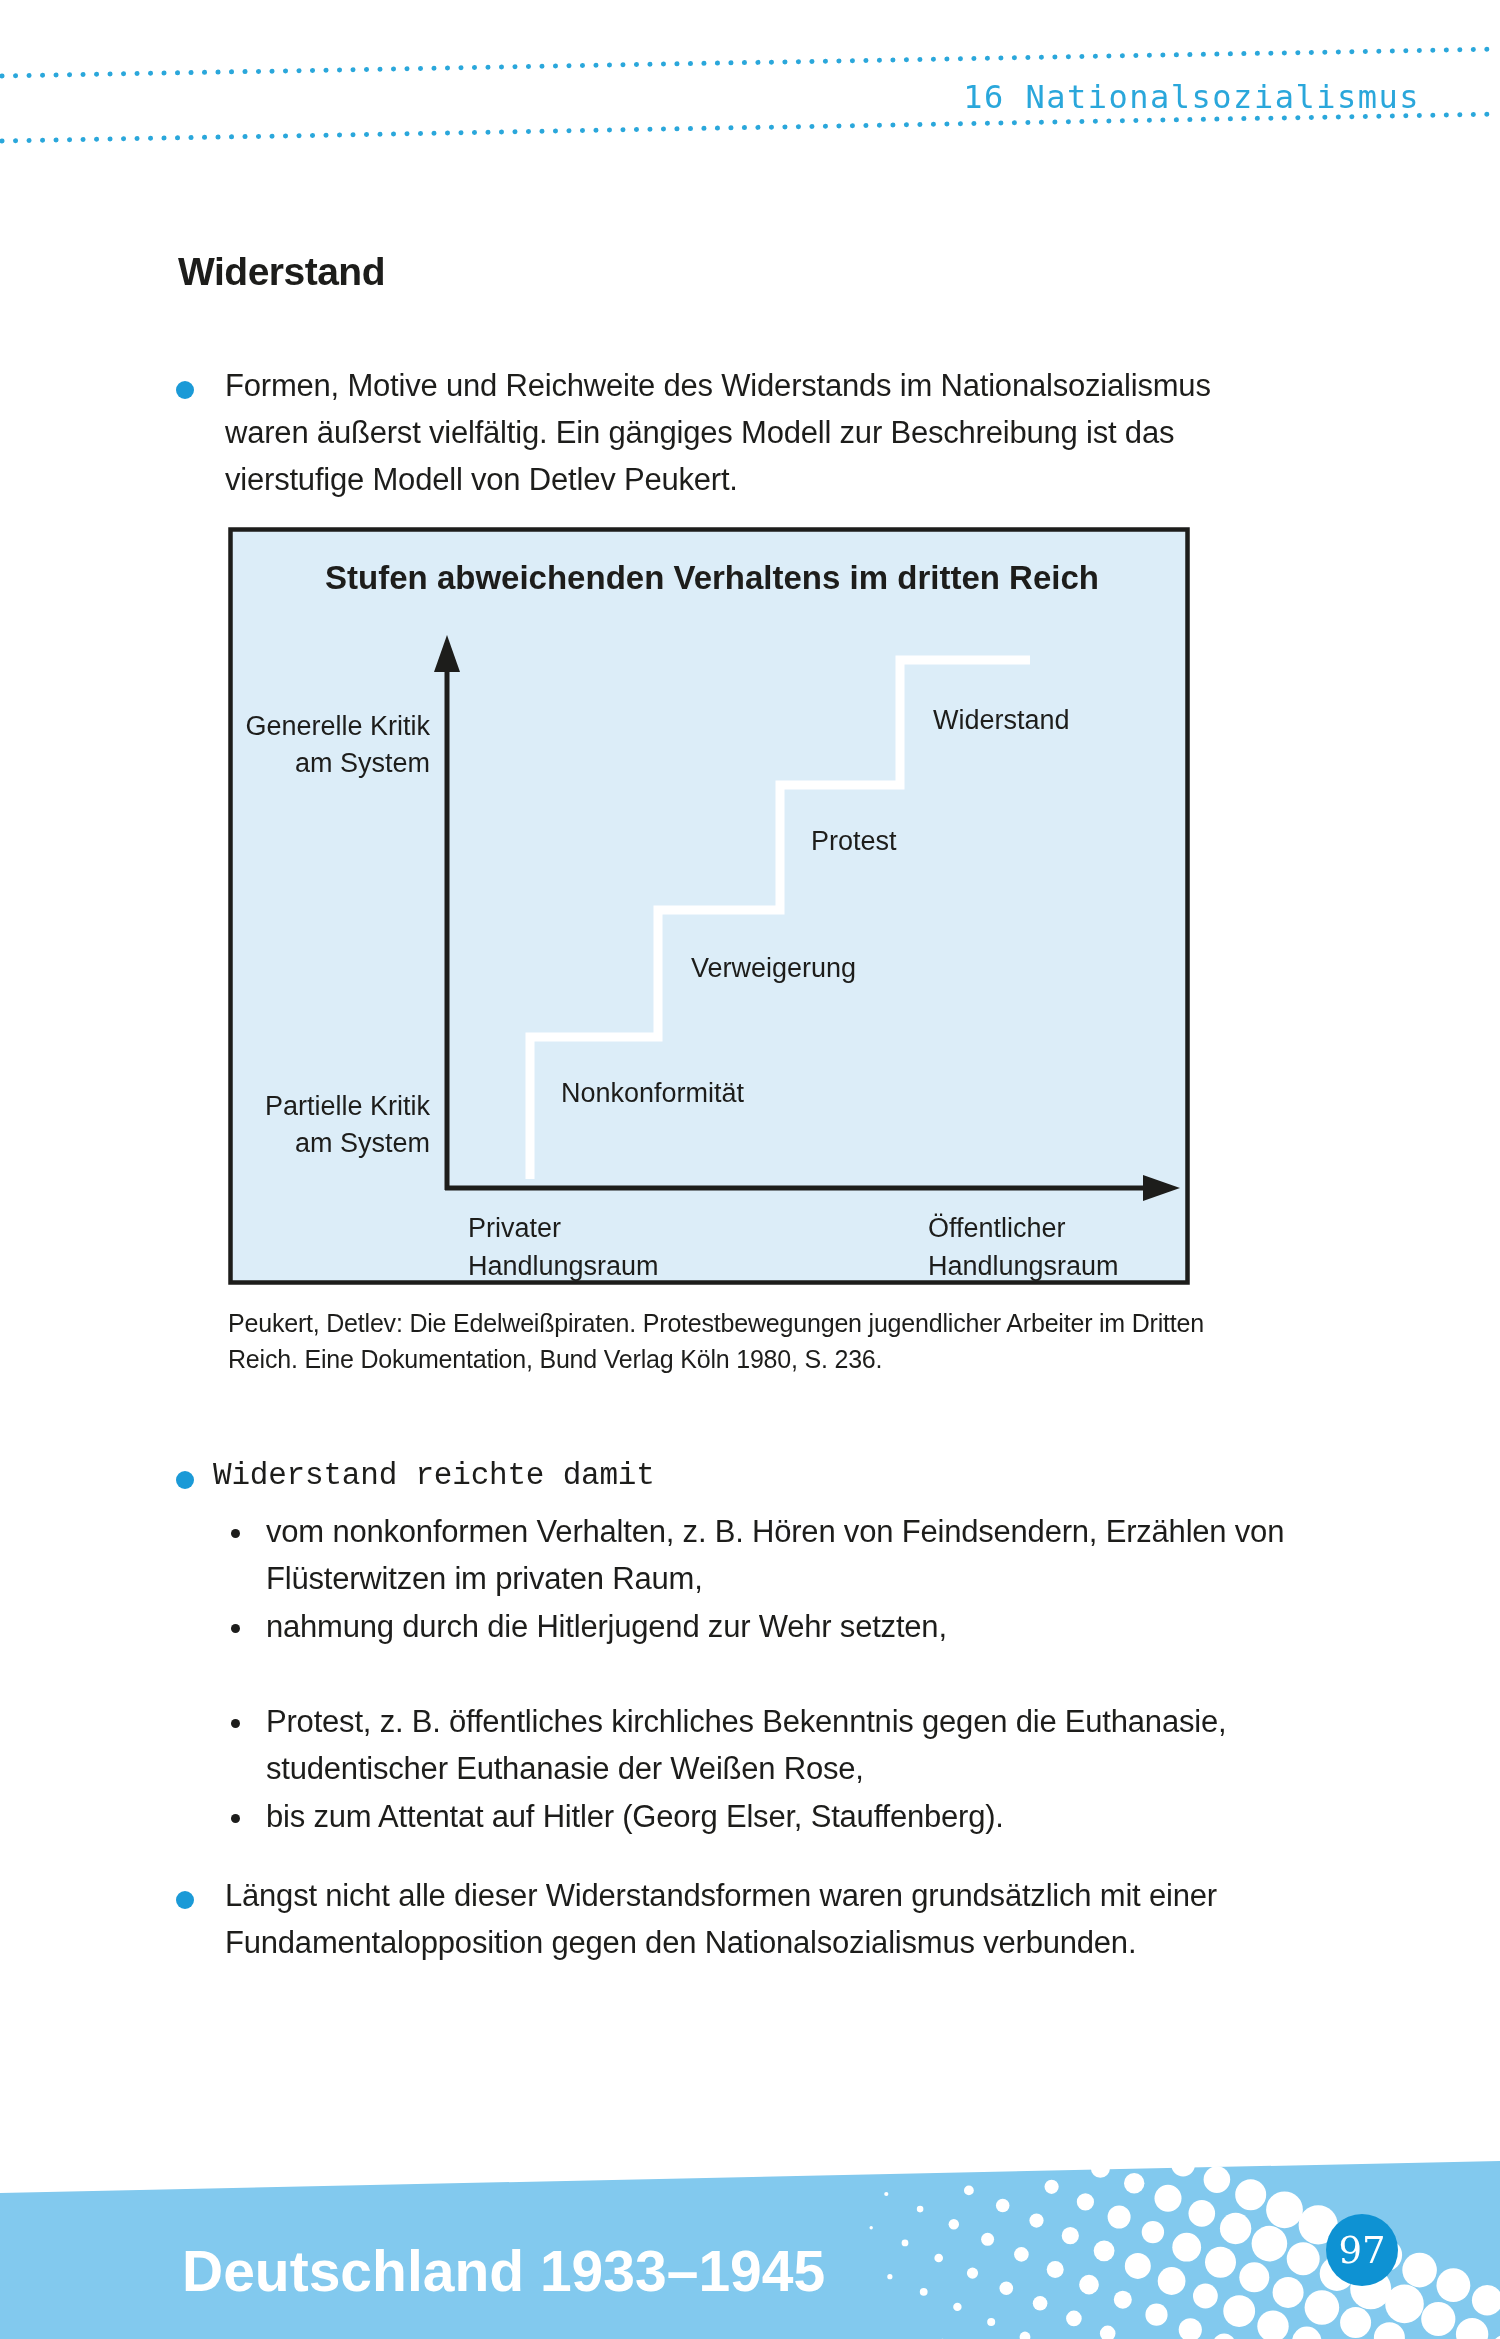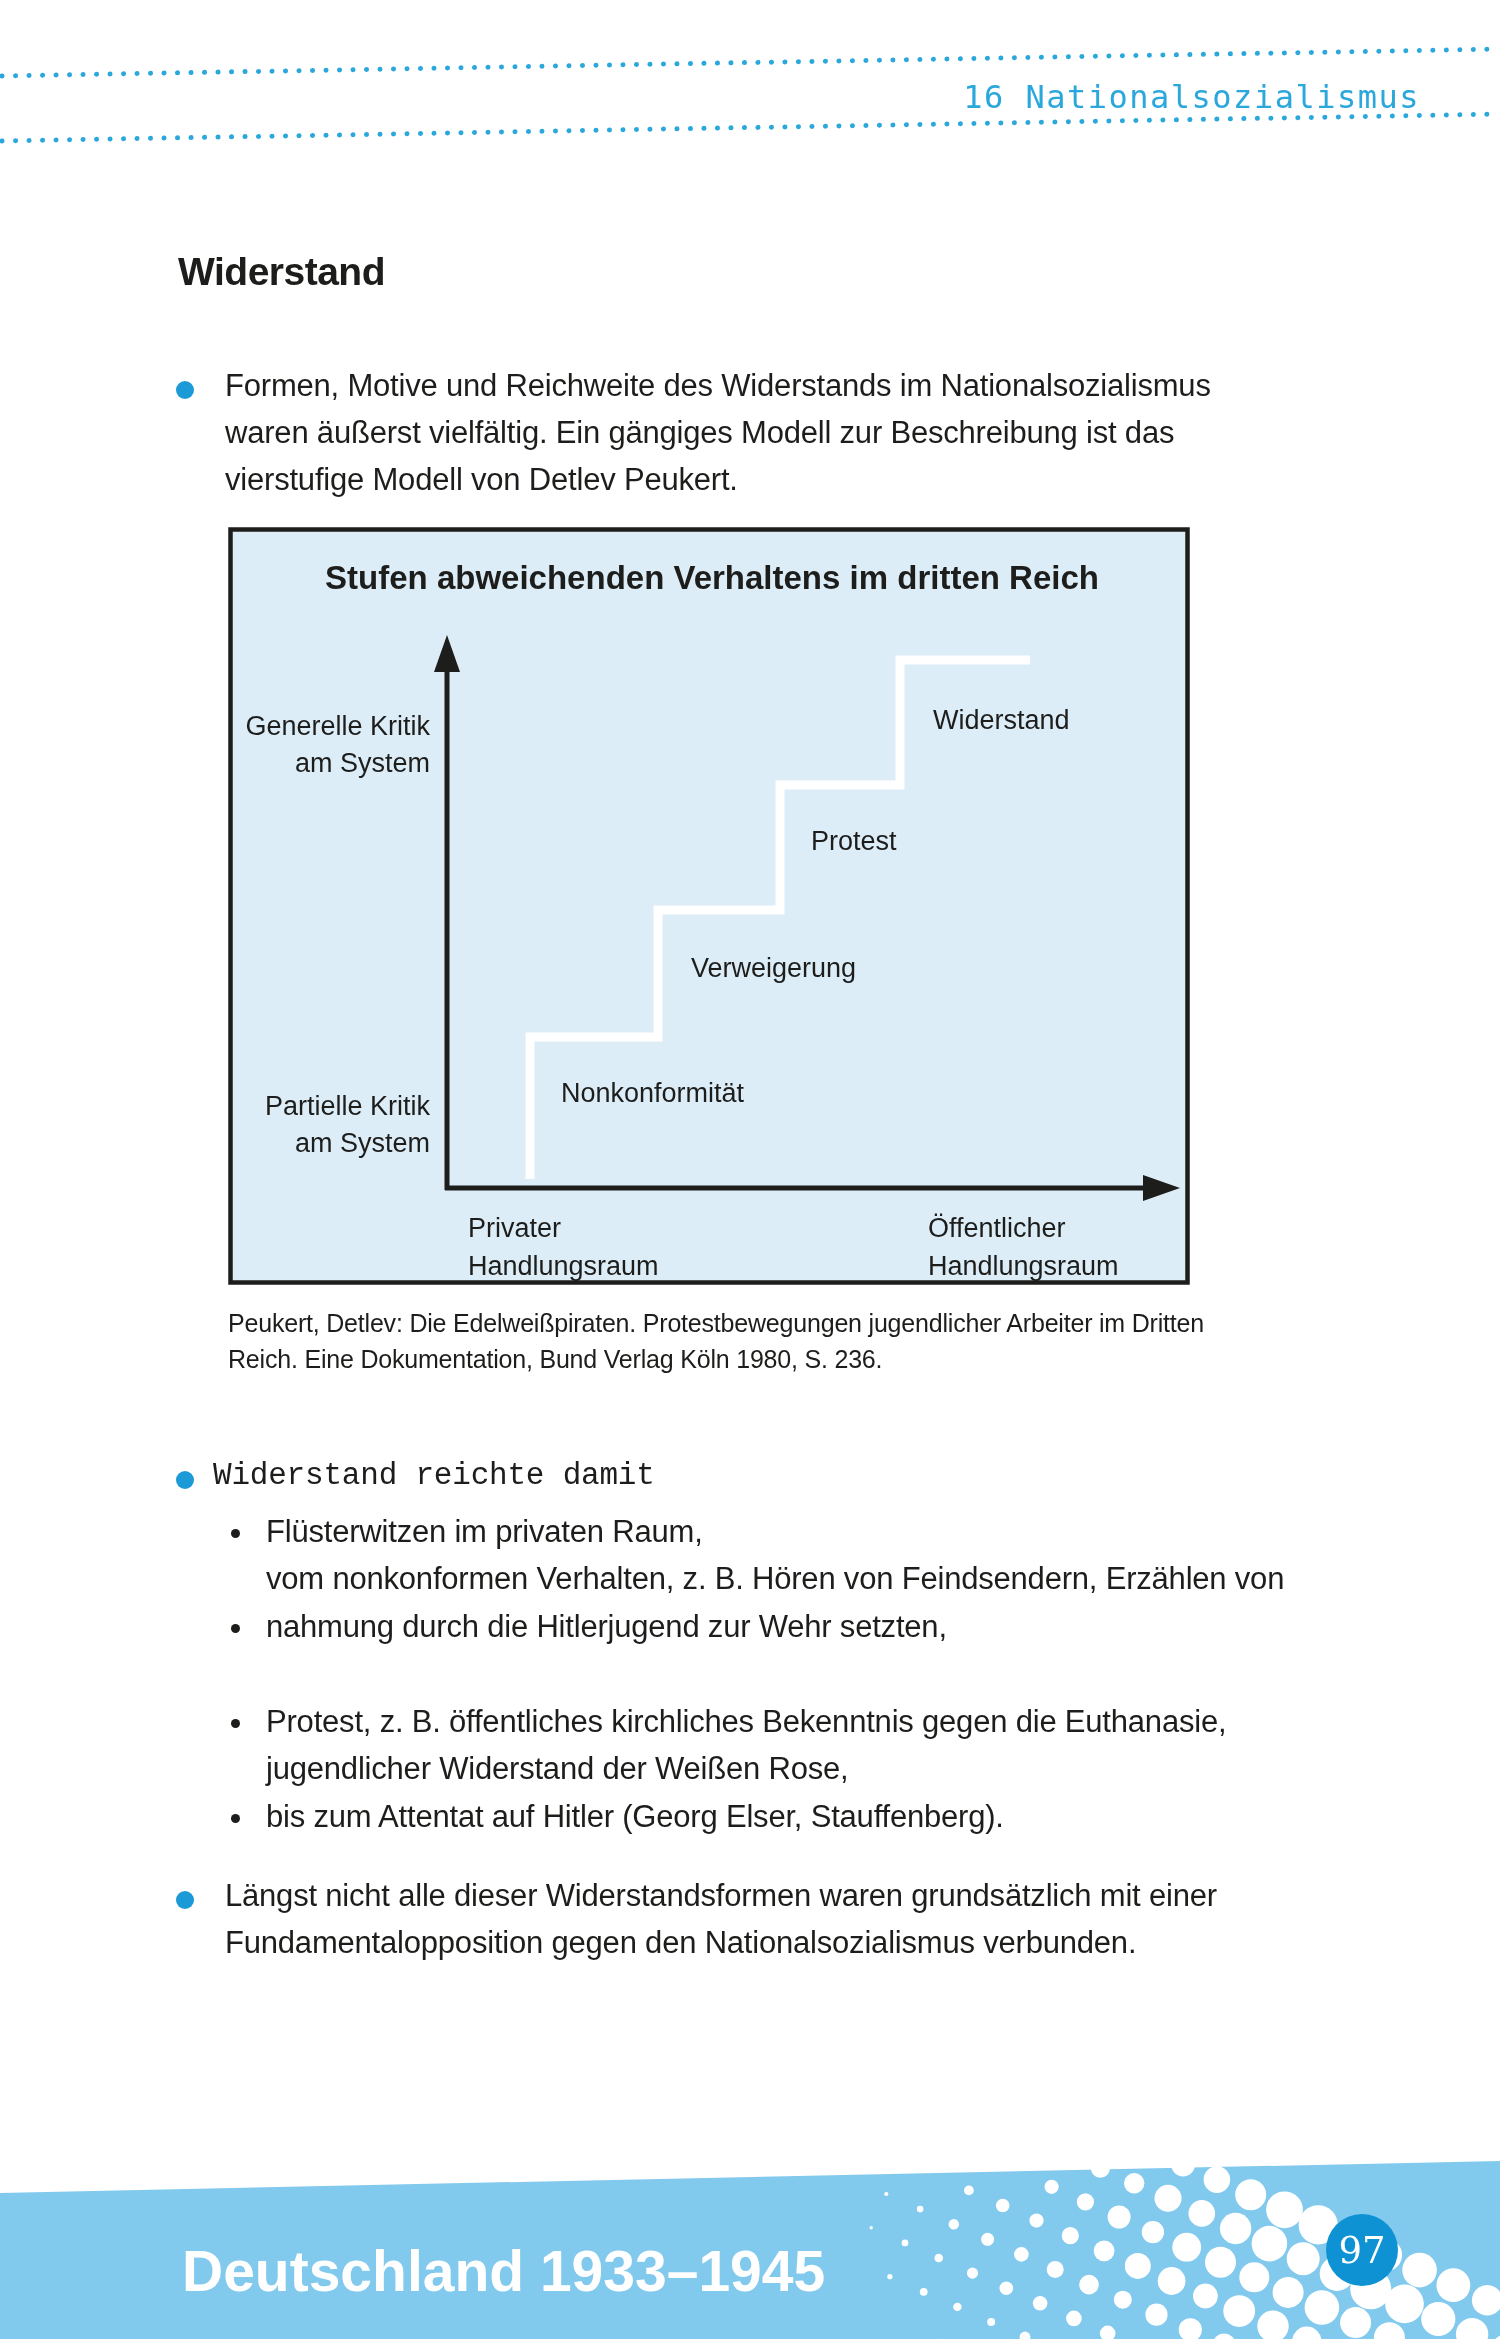--- a/index.html
+++ b/index.html
@@ -91,33 +91,33 @@
   <div class="abs caption-text" style="left:228px;top:1305px;">
     <div>Peukert, Detlev: Die Edelweißpiraten. Protestbewegungen jugendlicher Arbeiter im Dritten</div>
     <div>Reich. Eine Dokumentation, Bund Verlag Köln 1980, S. 236.</div>
   </div>
 
   <span class="bullet-dot" style="left:176px;top:1471px;"></span>
   <div class="abs body-text" style="left:213px;top:1452px;font-family:Liberation Mono, monospace;">Widerstand reichte damit</div>
 
   <span class="sub-dot" style="left:231px;top:1529px;"></span>
   <div class="abs body-text" style="left:266px;top:1508px;">
+    <div>vom nonkonformen Verhalten, z. B. Hören von Feindsendern, Erzählen von</div>
     <div>Flüsterwitzen im privaten Raum,</div>
-    <div>vom nonkonformen Verhalten, z. B. Hören von Feindsendern, Erzählen von</div>
   </div>
 
   <span class="sub-dot" style="left:231px;top:1624px;"></span>
   <div class="abs body-text" style="left:266px;top:1603px;">
     <div>nahmung durch die Hitlerjugend zur Wehr setzten,</div>
   </div>
 
   <span class="sub-dot" style="left:231px;top:1719px;"></span>
   <div class="abs body-text" style="left:266px;top:1698px;">
     <div>Protest, z. B. öffentliches kirchliches Bekenntnis gegen die Euthanasie,</div>
-    <div>jugendlicher Widerstand der Weißen Rose,</div>
+    <div>studentischer Euthanasie der Weißen Rose,</div>
   </div>
 
   <span class="sub-dot" style="left:231px;top:1814px;"></span>
   <div class="abs body-text" style="left:266px;top:1793px;">
     <div>bis zum Attentat auf Hitler (Georg Elser, Stauffenberg).</div>
   </div>
 
   <span class="bullet-dot" style="left:176px;top:1891px;"></span>
   <div class="abs body-text" style="left:225px;top:1872px;">
     <div>Längst nicht alle dieser Widerstandsformen waren grundsätzlich mit einer</div>

